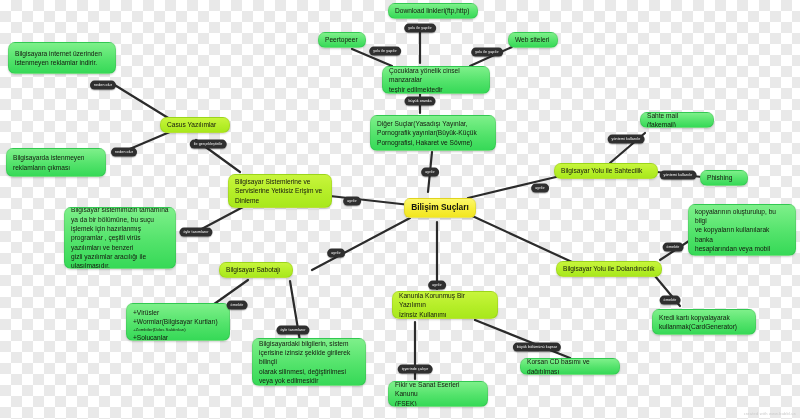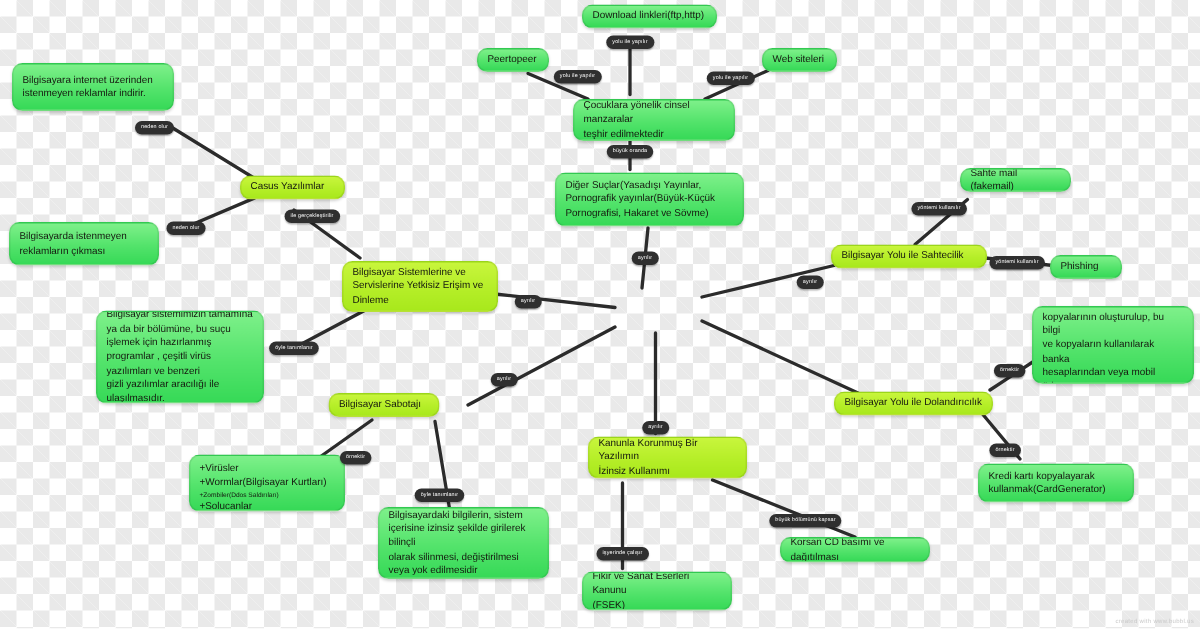--- a/index.html
+++ b/index.html
@@ -215,20 +215,23 @@
 
   <div class="node" style="left:388px;top:381px;width:100px;height:26px;">
     <span> Fikir ve Sanat Eserleri Kanunu
 (FSEK)</span>
   </div>
 
   <div class="node" style="left:520px;top:358px;width:100px;height:17px;">
     <span>Korsan CD basımı ve dağıtılması</span>
   </div>
 
+  <div class="node center" style="left:404px;top:198px;width:72px;height:20px;">
+    <span>Bilişim Suçları</span>
+  </div>
 
   <div class="elabel" style="left:103px;top:85px;"><span>neden olur</span></div>
   <div class="elabel" style="left:124px;top:152px;"><span>neden olur</span></div>
   <div class="elabel" style="left:208px;top:144px;"><span>ile gerçekleştirilir</span></div>
   <div class="elabel" style="left:352px;top:201px;"><span>ayrılır</span></div>
   <div class="elabel" style="left:336px;top:253px;"><span>ayrılır</span></div>
   <div class="elabel" style="left:430px;top:172px;"><span>ayrılır</span></div>
   <div class="elabel" style="left:540px;top:188px;"><span>ayrılır</span></div>
   <div class="elabel" style="left:437px;top:285px;"><span>ayrılır</span></div>
   <div class="elabel" style="left:196px;top:232px;"><span>öyle tanımlanır</span></div>

